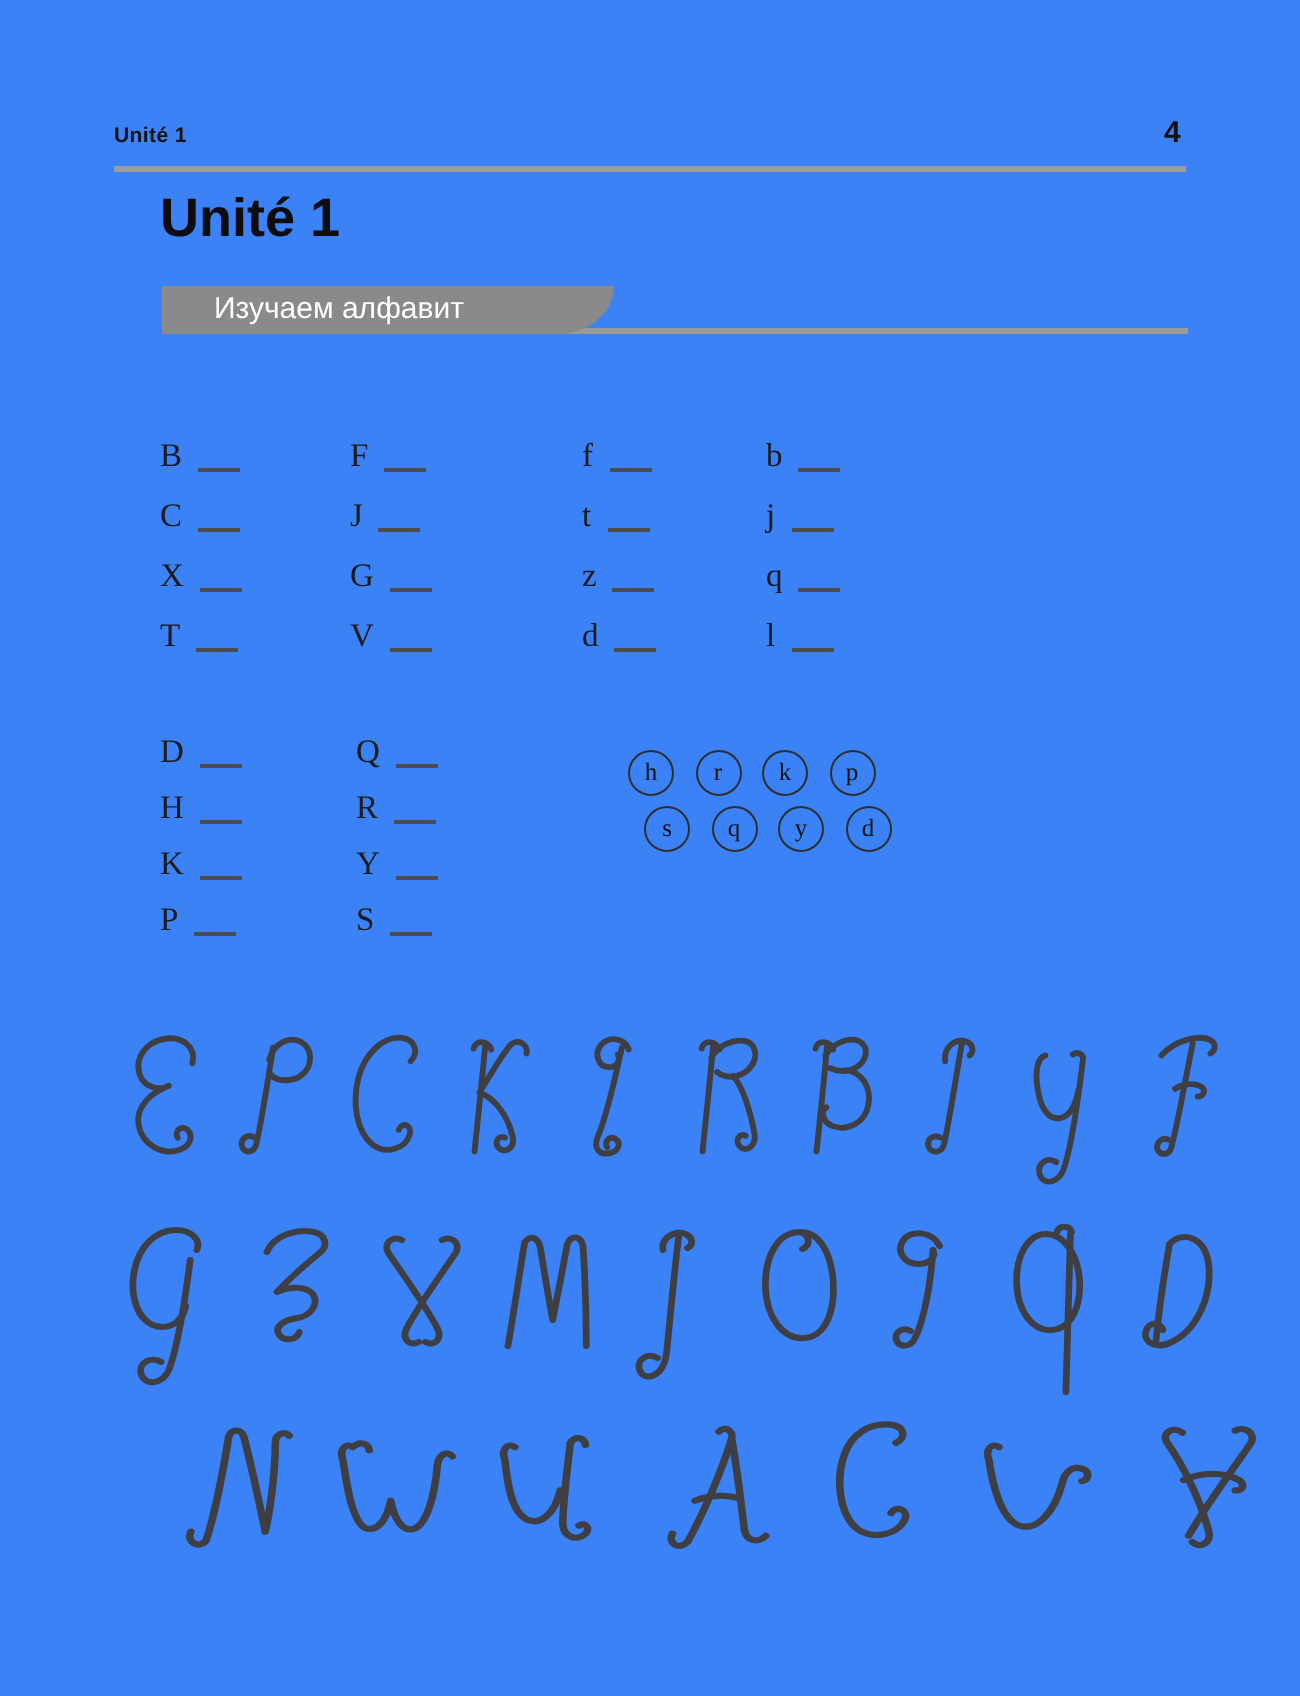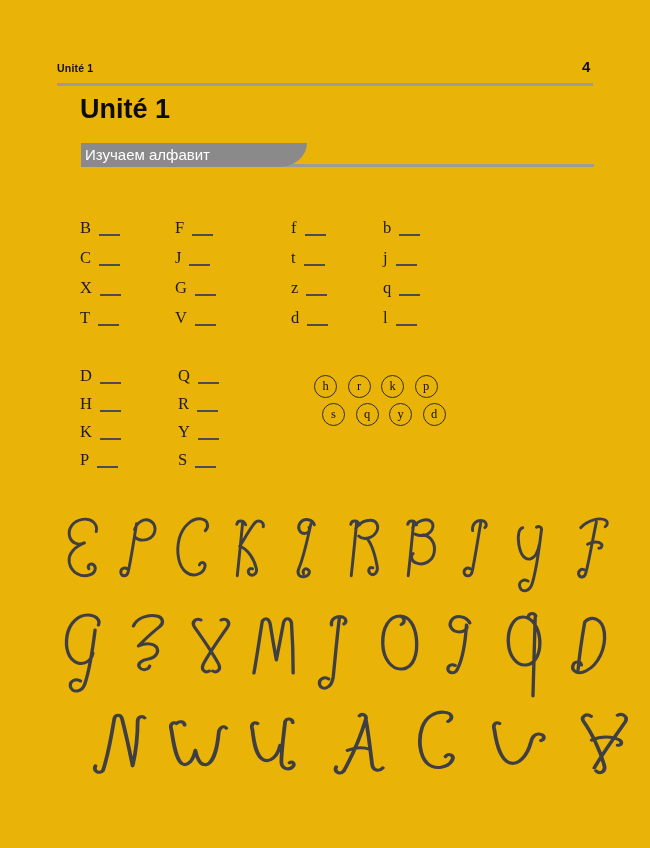--- a/index.html
+++ b/index.html
@@ -1,29 +1,29 @@
 <!DOCTYPE html>
 <html><head>
 <meta charset="utf-8">
 <style>
   html,body{margin:0;padding:0;background:#ffffff;}
   .page{
-    position:relative;width:650px;height:848px;background:#eab308;
+    position:relative;width:650px;height:848px;background:#3b82f6;
     font-family:"Liberation Sans",sans-serif;color:#111;overflow:hidden;
   }
   .runhead{position:absolute;left:57px;top:62px;font-size:10.5px;font-weight:bold;letter-spacing:.2px;}
   .pagenum{position:absolute;left:582px;top:58px;font-size:15px;font-weight:bold;}
   .toprule{position:absolute;left:57px;top:83px;width:536px;height:3px;background:var(--rule,#9b9b9b);}
   .title{position:absolute;left:80px;top:94px;margin:0;font-size:27px;font-weight:bold;color:#0d0d0d;}
   .bannerwrap{position:absolute;left:81px;top:143px;width:513px;height:24px;}
   .bannerline{position:absolute;left:0;bottom:0;width:100%;height:3px;background:var(--rule,#9b9b9b);}
   .banner{
     position:absolute;left:0;top:0;width:226px;height:24px;box-sizing:border-box;
     background:var(--banner,#8a8a8a);border-bottom-right-radius:28px 24px;
-    color:#ffffff;font-size:15px;line-height:23px;padding-left:4px;
+    color:#ffffff;font-size:15px;line-height:23px;padding-left:26px;
   }
   .instr{position:absolute;left:57px;width:539px;font-size:13.5px;line-height:20.5px;font-style:italic;color:#141414;}
   .instr .num{font-style:normal;font-weight:bold;margin-right:9px;font-size:14px;}
   .jline{text-align:justify;text-align-last:justify;}
   #ex1-text{top:181px;} #ex2-text{top:335px;} #ex3-text{top:473px;}
 
   .serifgrid{position:absolute;display:grid;font-family:"Liberation Serif",serif;font-size:16.5px;color:#1b1b1b;}
   #ex1-grid{left:80px;top:219px;grid-template-columns:95px 116px 92px auto;row-gap:13px;}
   #ex2-grid{left:80px;top:367px;grid-template-columns:98px auto;row-gap:11px;}
   .cell{height:17px;line-height:17px;}

